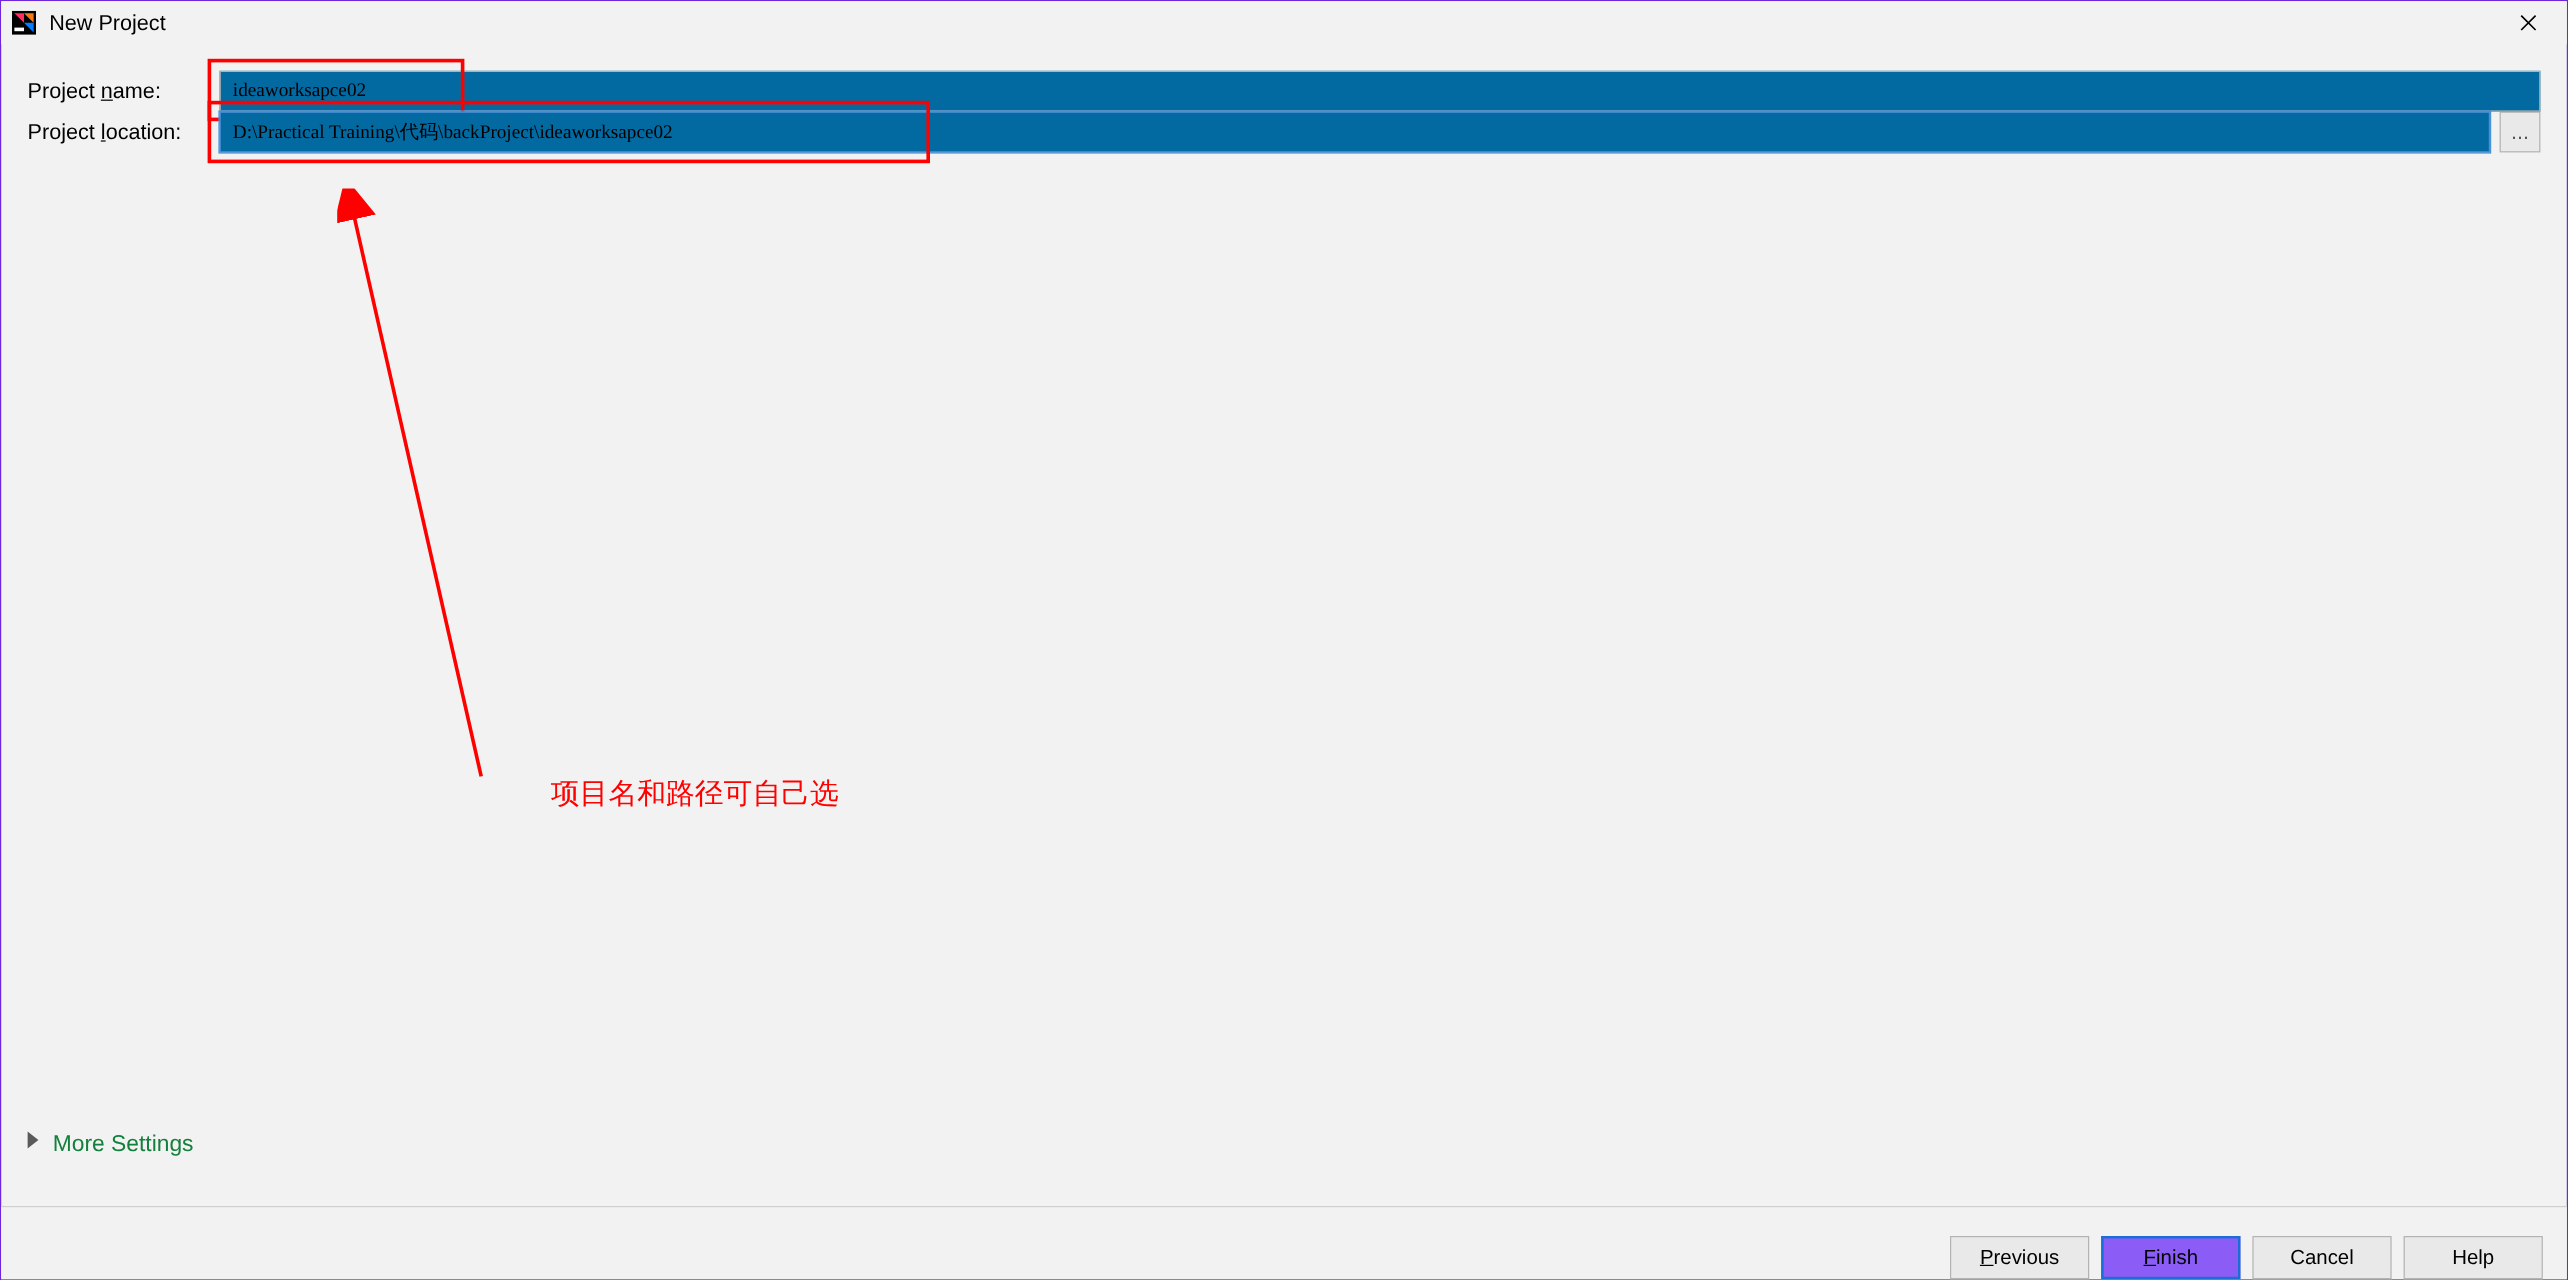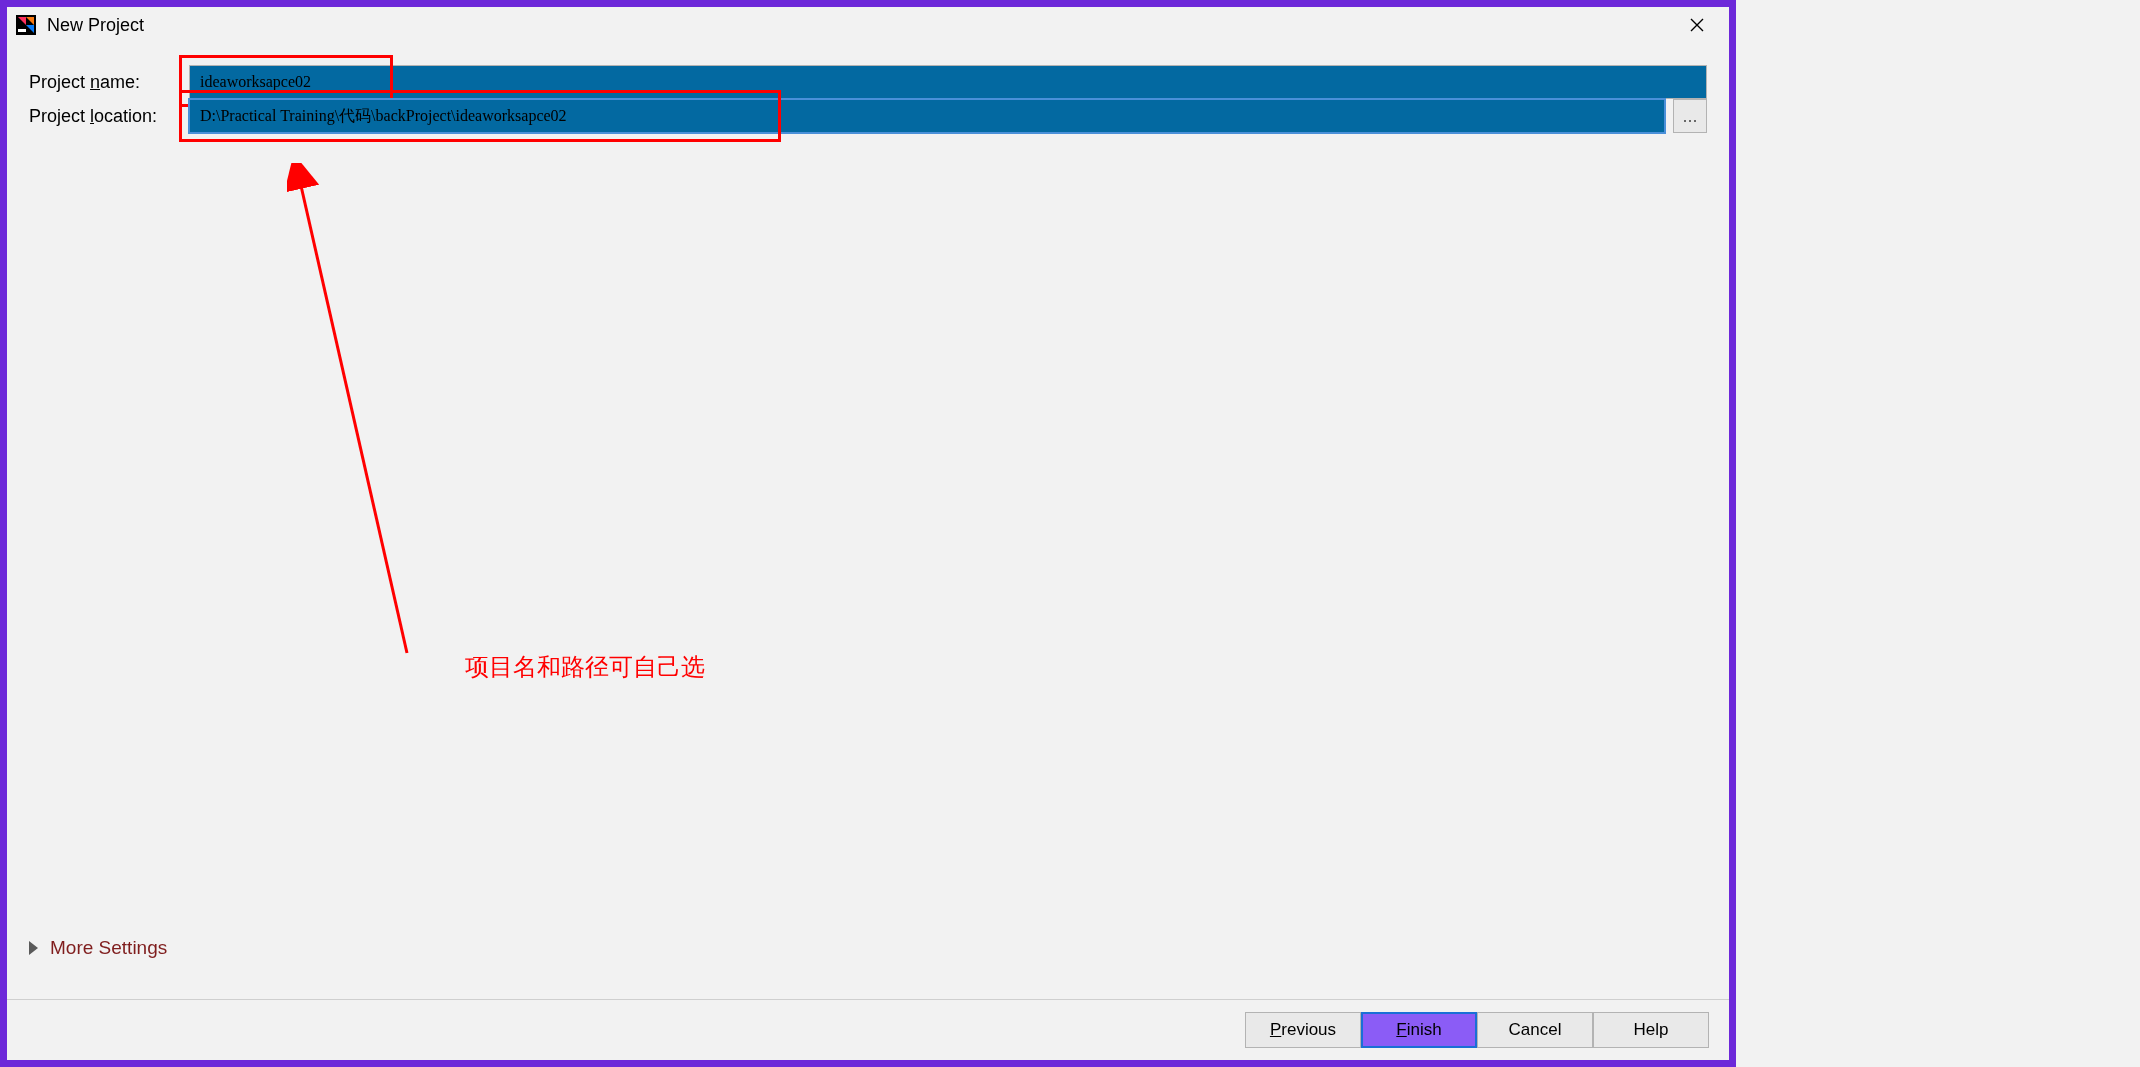--- a/index.html
+++ b/index.html
@@ -1,38 +1,38 @@
 <!DOCTYPE html>
 <html><head>
 <meta charset="utf-8">
 <style>
   html,body{margin:0;padding:0;width:2140px;height:1067px;font-family:"Segoe UI",Arial,sans-serif;font-size:18px;color:#000;background:#f2f2f2;overflow:hidden}
-  .window{width:1736px;height:1067px;display:flex;flex-direction:column;border:7px solid #6d28d9;box-sizing:border-box;background:#f2f2f2}
+  .window{width:2140px;height:1067px;display:flex;flex-direction:column;border:1px solid #6d28d9;box-sizing:border-box;background:#f2f2f2}
   .titlebar{height:36px;display:flex;align-items:center;padding:0 10px 0 8px;background:#f2f2f2}
   .titlebar .app-icon{width:22px;height:22px;margin-right:10px;display:inline-flex;align-items:center;justify-content:center}
   .titlebar .title{font-size:18px}
   .titlebar .spacer{flex:1}
   .titlebar .close-btn{width:44px;height:28px;display:flex;align-items:center;justify-content:center;font-size:20px;color:#000}
   .content{flex:1;padding:22px 22px 0 22px;position:relative}
   .row{display:flex;align-items:center;}
   .label{width:160px;font-size:18px;color:#000}
   .label .ul{text-decoration:underline}
   .field-wrap{flex:1;position:relative}
   .text-input{width:100%;height:34px;box-sizing:border-box;border:1px solid #b3b3b3;background:#0369a1;padding:0 10px;font-family:Liberation Serif, serif;font-size:16px;color:#000}
   .text-input.focus{border:1px solid #4a90d9;outline:1px solid #4a90d9}
   .browse-holder{display:flex;flex:1;align-items:flex-start}
   .browse-btn{width:34px;height:34px;margin-left:8px;border:1px solid #b3b3b3;background:#e9e9e9;display:flex;align-items:center;justify-content:center;font-size:18px;color:#555;box-sizing:border-box}
   .hl-red{position:absolute;border:3px solid #ff0000;pointer-events:none;box-sizing:border-box}
   #hl-name{top:-10px;left:-10px;width:214px;height:52px}
   #hl-loc{top:-9px;left:-10px;width:602px;height:52px}
   .annotation-arrow{position:absolute;pointer-events:none}
   .annotation-text{position:absolute;color:#ff0000;font-size:24px;font-family:Liberation Serif, serif}
-  .more-settings{position:absolute;bottom:40px;left:22px;display:flex;align-items:center;font-size:19px;color:#7f1d1d;cursor:pointer}
+  .more-settings{position:absolute;bottom:40px;left:22px;display:flex;align-items:flex-start;font-size:19px;color:#15803d;cursor:pointer}
   .more-settings .tri{width:0;height:0;border-top:7px solid transparent;border-bottom:7px solid transparent;border-left:9px solid #5a5a5a;margin-right:12px}
-  .footer{height:60px;border-top:1px solid #cfcfcf;display:flex;align-items:center;justify-content:flex-end;padding:0 20px;background:#f2f2f2}
+  .footer{height:60px;border-top:1px solid #cfcfcf;display:flex;align-items:flex-end;justify-content:flex-end;padding:0 20px;gap:10px;background:#f2f2f2}
   .btn{min-width:116px;height:36px;display:flex;align-items:center;justify-content:center;border:1px solid #b3b3b3;background:#e9e9e9;font-size:17px;color:#000;box-sizing:border-box}
   .btn.primary{border:2px solid #1a6fd6;background:#8b5cf6}
   .btn .ul{text-decoration:underline}
   svg{display:block}
 </style>
 </head>
 <body>
 
 <div class="window">
 

